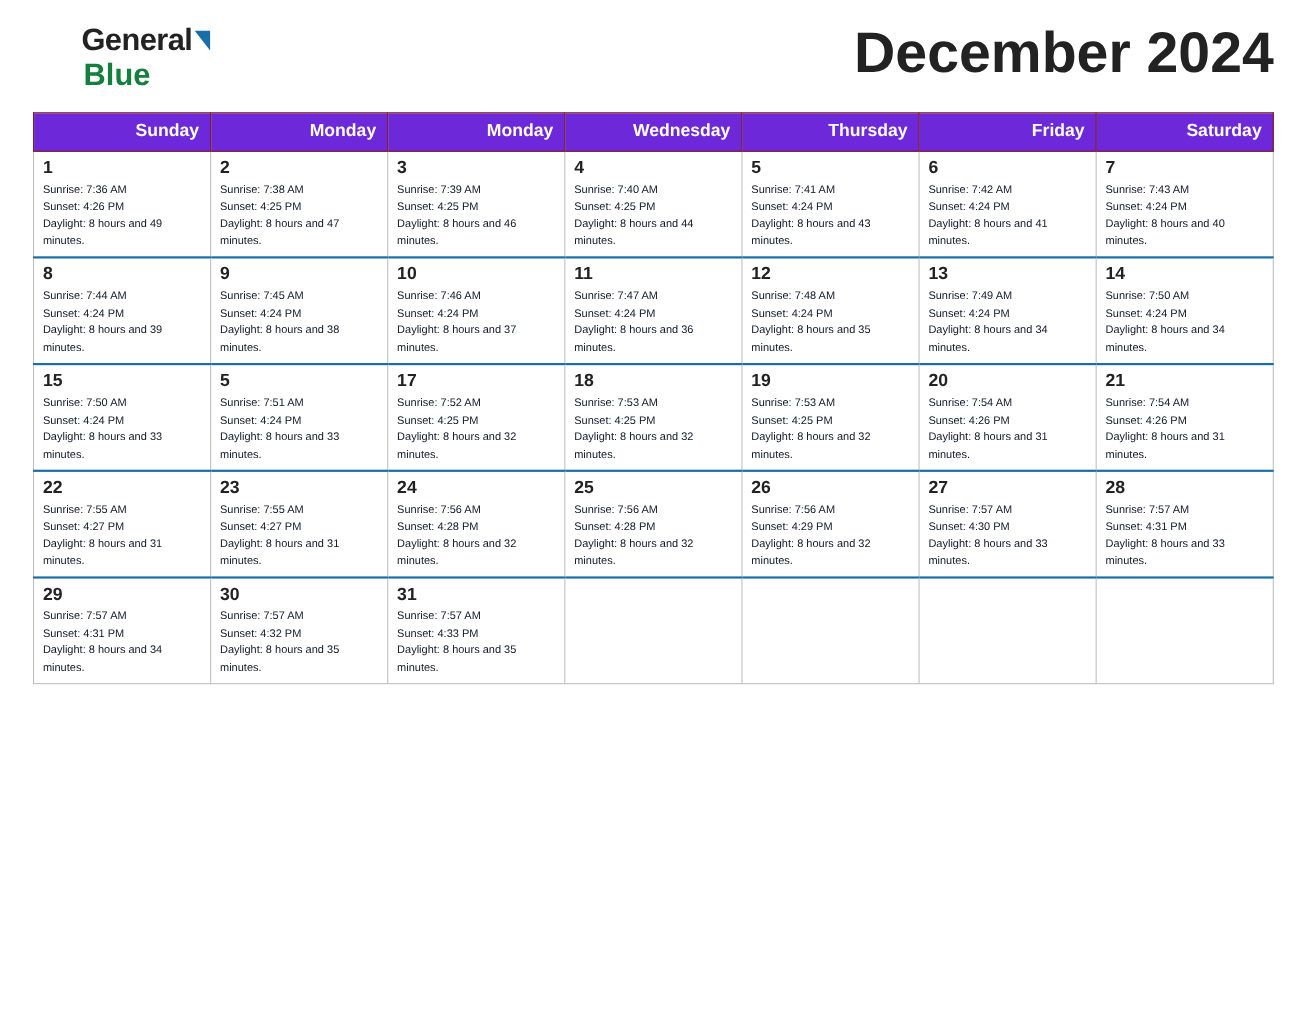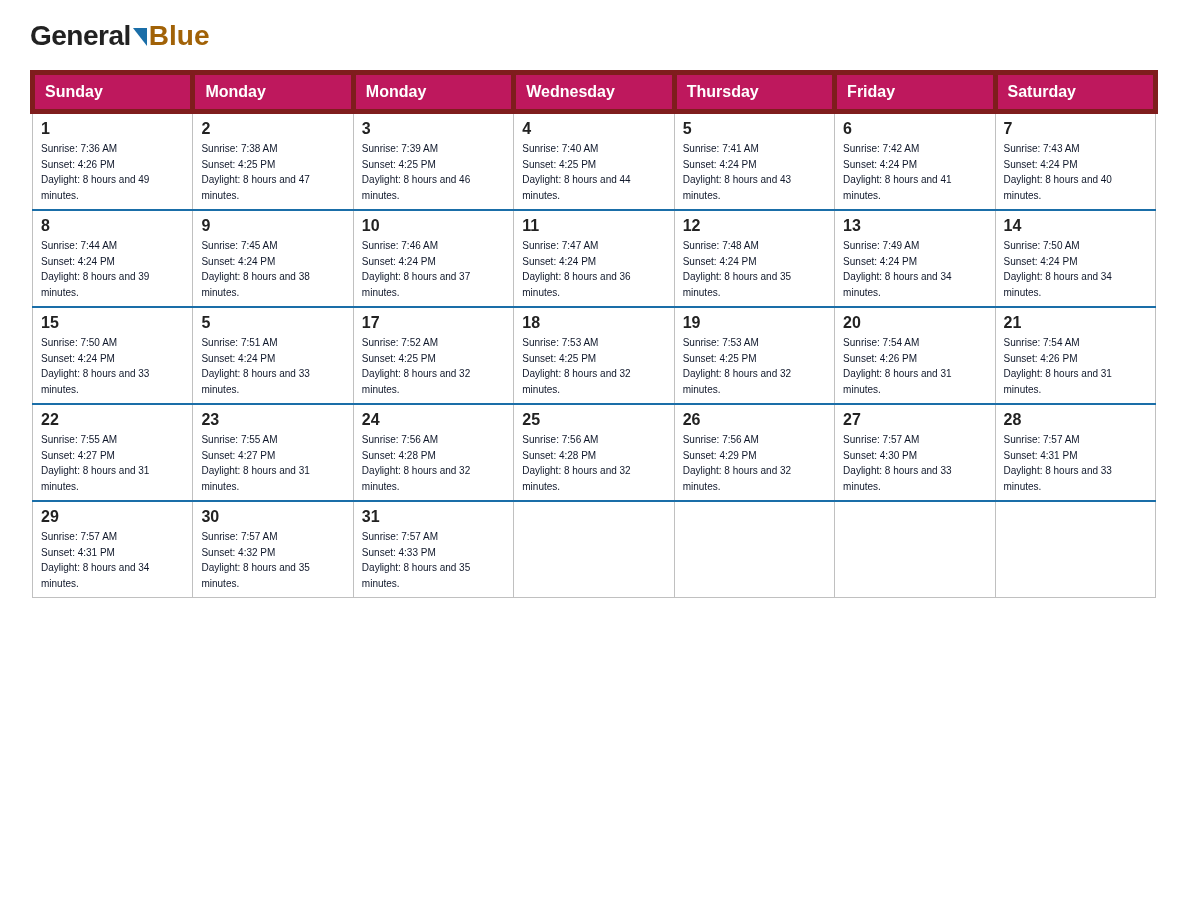--- a/index.html
+++ b/index.html
@@ -12,22 +12,23 @@
       padding: 20px 30px 30px 30px;
     }
     .header {
       display: flex;
       justify-content: space-between;
       align-items: flex-start;
       margin-bottom: 18px;
     }
     .logo {
       display: flex;
-      flex-direction: row;
+      flex-direction: column;
       align-items: flex-start;
+      margin-left: 44px;
     }
     .logo-text {
       display: flex;
       align-items: center;
     }
     .logo-general {
       font-size: 28px;
       font-weight: bold;
       color: #222;
       letter-spacing: -0.5px;
@@ -38,21 +39,21 @@
       height: 0;
       border-left: 14px solid transparent;
       border-right: 0px solid transparent;
       border-top: 18px solid #1a6ea8;
       margin-left: 2px;
       margin-bottom: -2px;
     }
     .logo-blue {
       font-size: 28px;
       font-weight: bold;
-      color: #a16207;
+      color: #15803d;
       margin-left: 2px;
       text-align: center;
     }
     .title-block {
       text-align: right;
     }
     .main-title {
       font-size: 52px;
       font-weight: bold;
       color: #222;
@@ -62,27 +63,27 @@
       font-size: 22px;
       color: #333;
       margin-top: 4px;
     }
     .calendar {
       width: 100%;
       border-collapse: collapse;
       border: 1.5px solid #1a6ea8;
     }
     .calendar th {
-      background-color: #be185d;
+      background-color: #6d28d9;
       color: #fff;
       font-size: 16px;
       font-weight: bold;
       padding: 8px 10px;
-      text-align: left;
-      border: 5px solid #7f1d1d;
+      text-align: right;
+      border: 1px solid #7f1d1d;
     }
     .calendar td {
       vertical-align: top;
       border: 1px solid #c0c0c0;
       padding: 6px 8px;
       width: 14.28%;
       min-height: 100px;
     }
     .day-number {
       font-size: 16px;
@@ -107,20 +108,21 @@
 
 <div class="header">
   <div class="logo">
     <div class="logo-text">
       <span class="logo-general">General</span>
       <span class="logo-blue-arrow"></span>
     </div>
     <span class="logo-blue">Blue</span>
   </div>
   <div class="title-block">
+    <div class="main-title">December 2024</div>
   </div>
 </div>
 
 <table class="calendar">
   <thead>
     <tr>
     <th>Sunday</th>
         <th>Monday</th>
         <th>Monday</th>
         <th>Wednesday</th>

